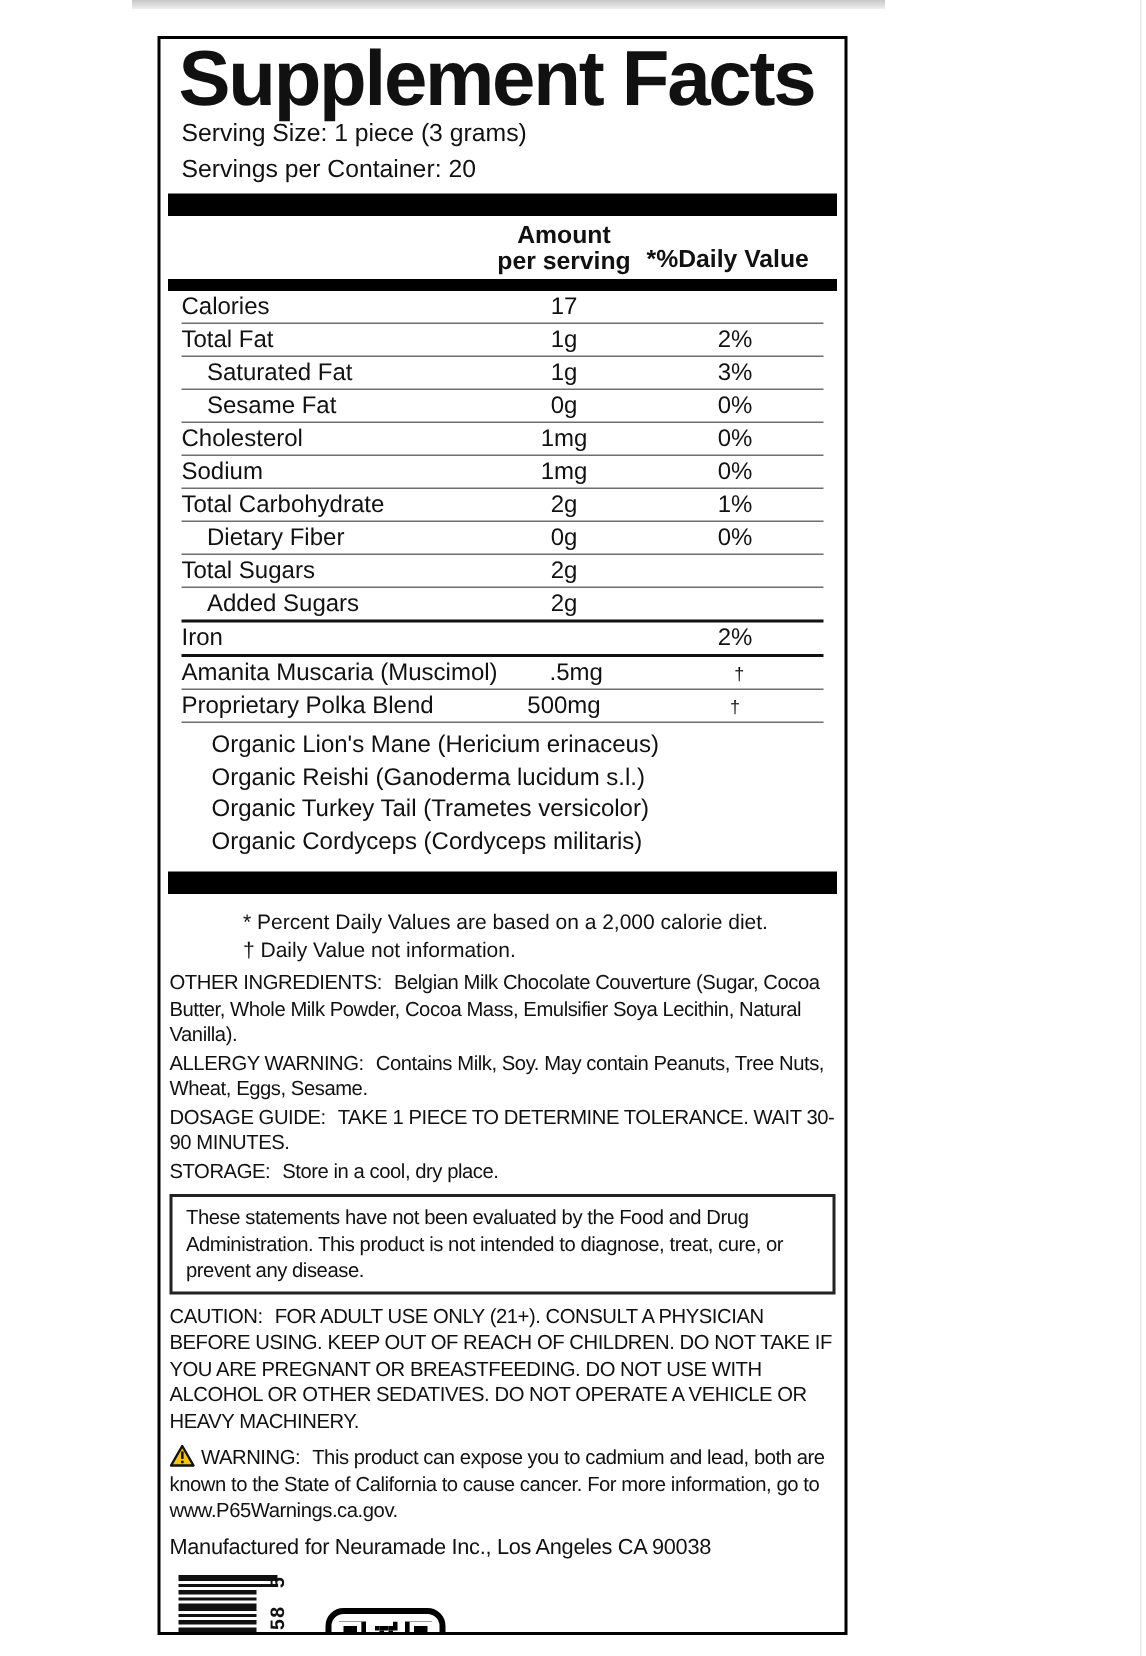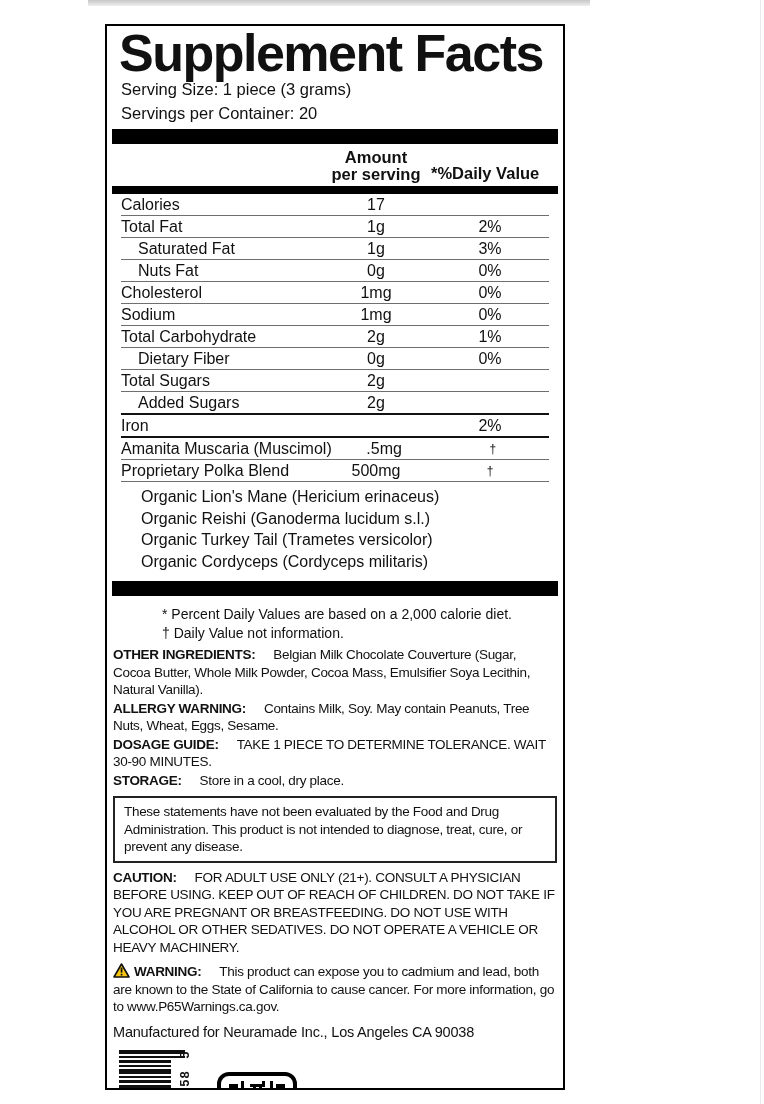--- a/index.html
+++ b/index.html
@@ -34,21 +34,21 @@
   .nrow.ind .nname{padding-left:17px;}
   .nrow .namt{width:110px;text-align:center;white-space:nowrap;}
   .nrow .ndv{width:118px;text-align:center;white-space:nowrap;}
   .nrow:nth-child(12) .ndv,.nrow:nth-child(13) .ndv{font-size:12px;}
 
   .blend{padding:4px 14px 4px 34px;font-size:16px;line-height:21.5px;}
 
   .fnotes{padding:5px 14px 2px 10px;font-size:14px;line-height:19px;margin-left:45px;}
 
   .sec{margin:1px 6px 0;font-size:13.5px;line-height:17.5px;letter-spacing:-0.3px;}
-  .sec .head{font-weight:bold;margin-right:18px;}
+  .sec .head{font-weight:normal;margin-right:8px;}
 
   .fda{margin:7px 6px 6px;border:2px solid #222;padding:5px 9px;font-size:13.5px;line-height:17.5px;letter-spacing:-0.3px;}
 
   .warnline{margin-top:7px;}
   .tri{vertical-align:-2px;margin-right:4px;}
 
   .manu{margin:8px 6px 0;font-size:14.5px;letter-spacing:-0.2px;}
 
   .codes{position:relative;height:150px;margin-top:4px;}
   .upc{position:absolute;left:12px;top:6px;width:95px;height:136px;}
@@ -103,21 +103,21 @@
         <span class="nname">Total Fat</span>
         <span class="namt">1g</span>
         <span class="ndv">2%</span>
       </div>
       <div class="nrow ind">
         <span class="nname">Saturated Fat</span>
         <span class="namt">1g</span>
         <span class="ndv">3%</span>
       </div>
       <div class="nrow ind">
-        <span class="nname">Nuts Fat</span>
+        <span class="nname">Sesame Fat</span>
         <span class="namt">0g</span>
         <span class="ndv">0%</span>
       </div>
       <div class="nrow">
         <span class="nname">Cholesterol</span>
         <span class="namt">1mg</span>
         <span class="ndv">0%</span>
       </div>
       <div class="nrow">
         <span class="nname">Sodium</span>

